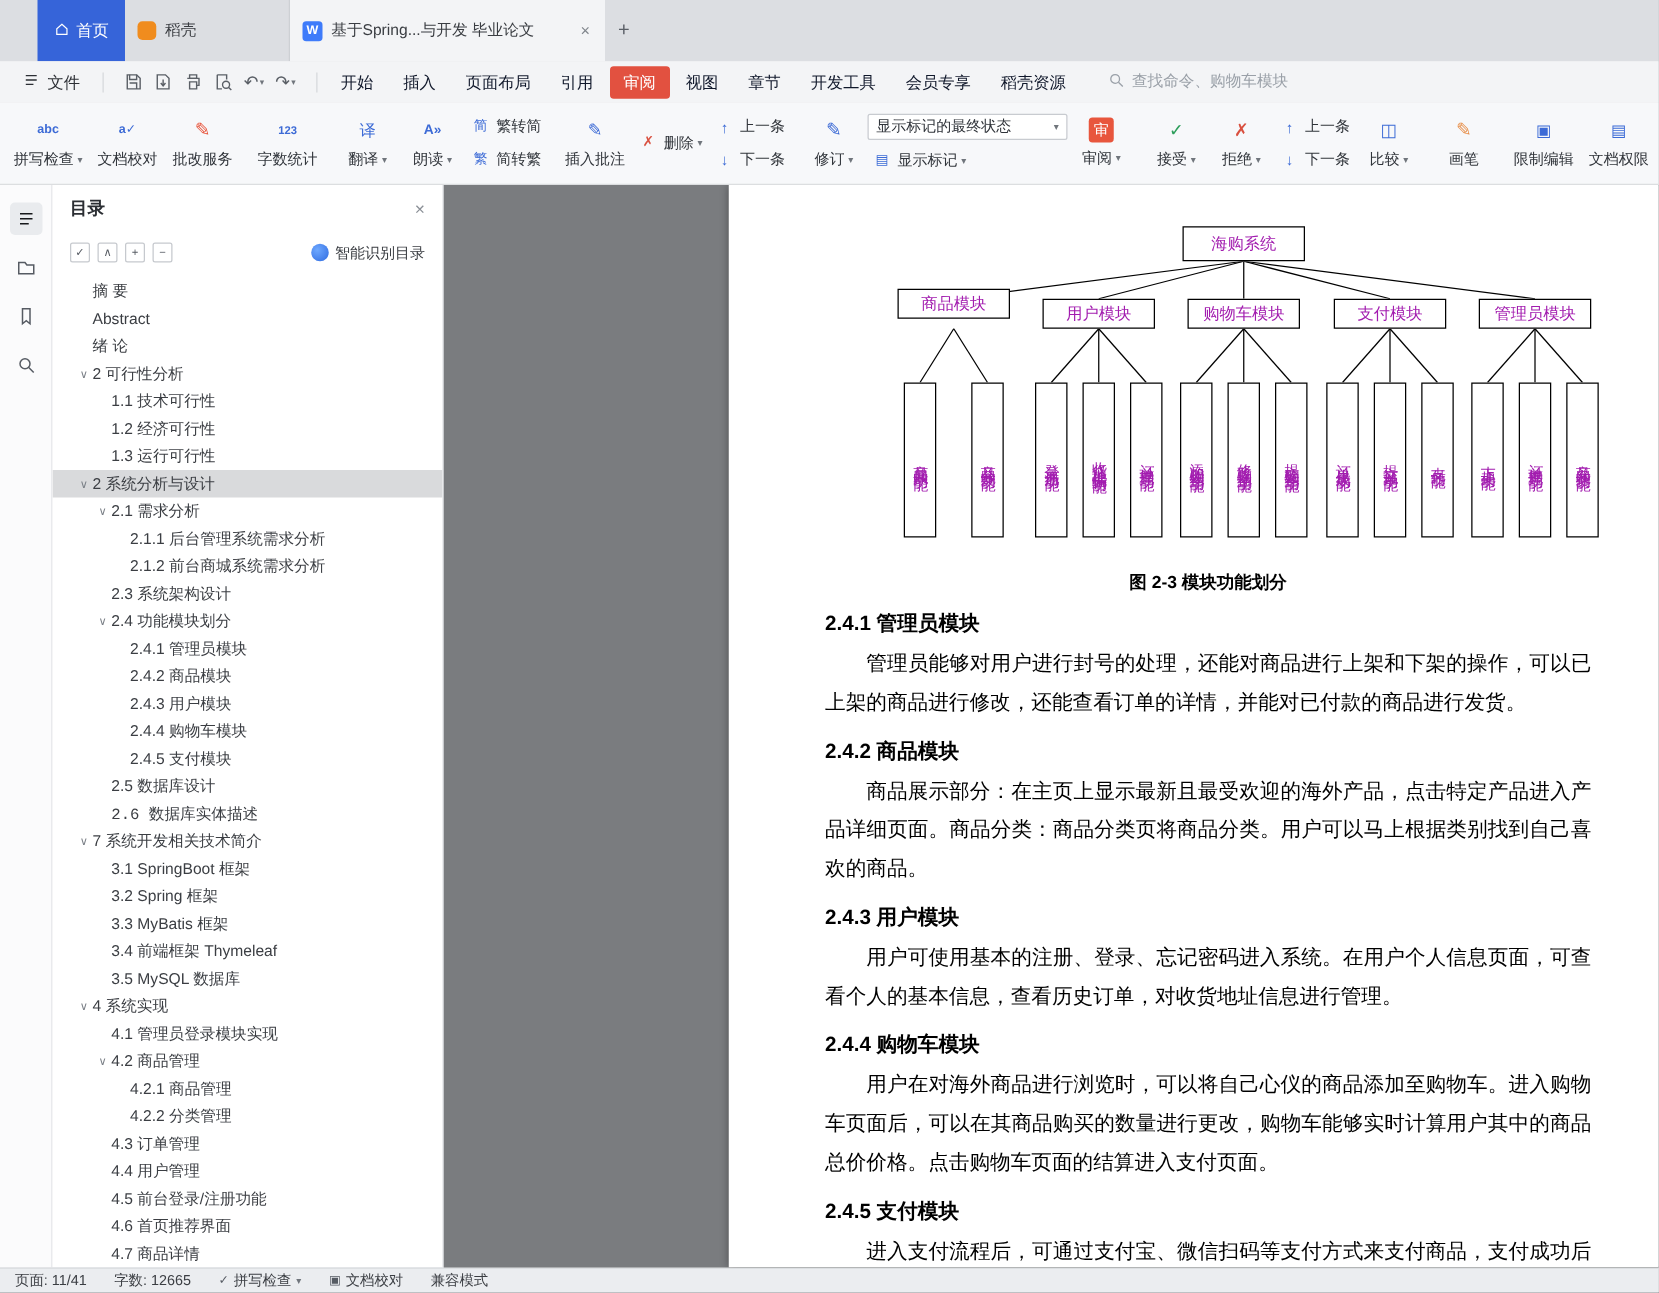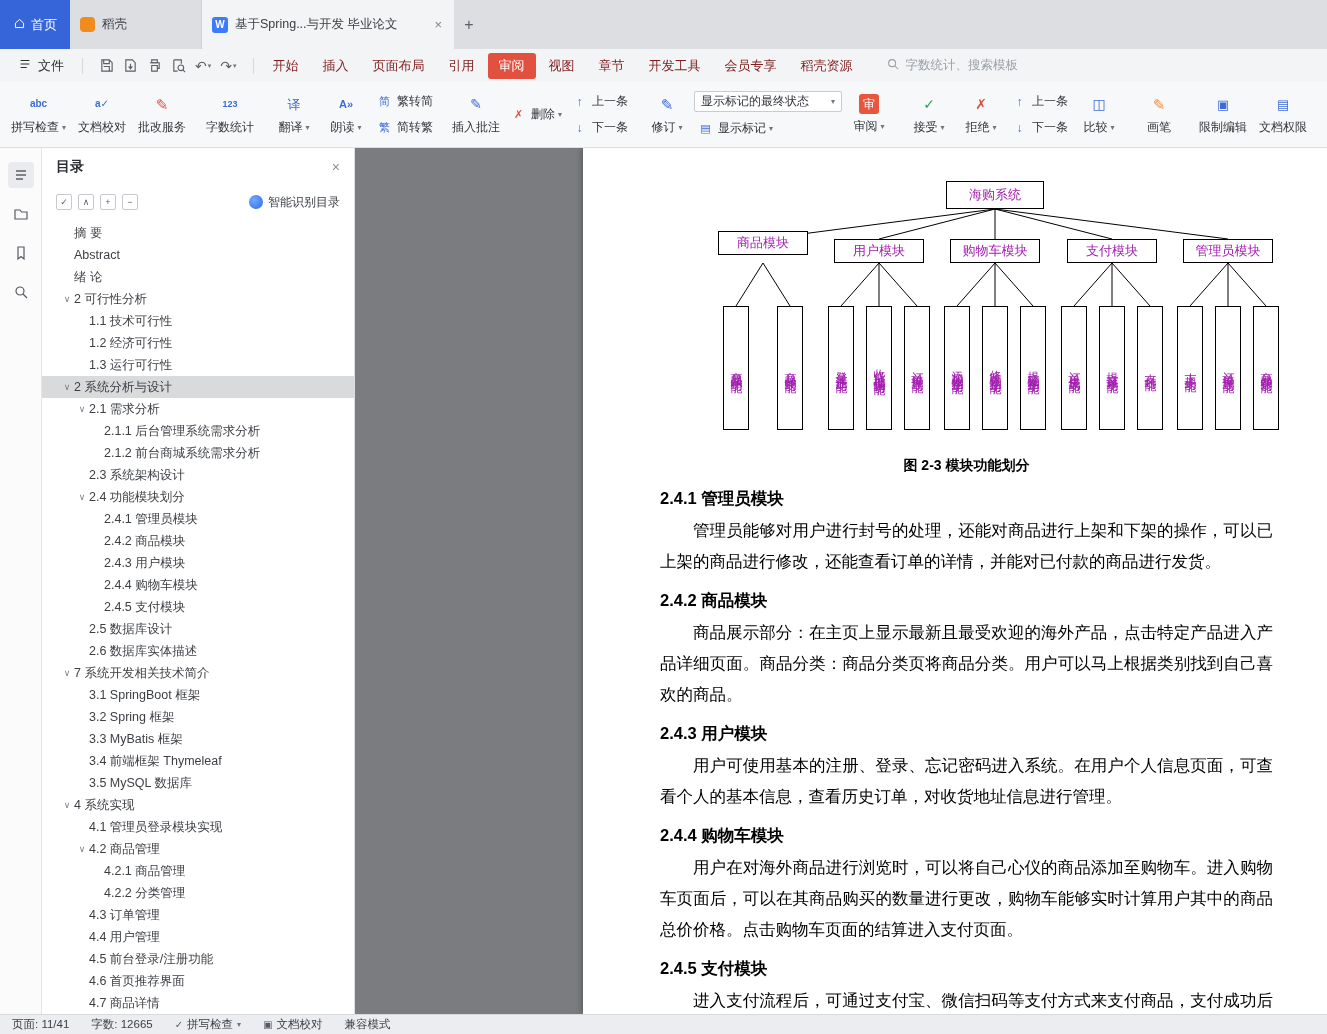--- a/index.html
+++ b/index.html
@@ -1,56 +1,56 @@
 <!DOCTYPE html>
 <html style="--accent: #3664d9; --review: #e25140;"><head>
 <meta charset="utf-8">
 <style>
   * { margin:0; padding:0; box-sizing:border-box; }
   html,body { width:1327px; height:1034px; overflow:hidden; }
   body { font-family:"Liberation Sans","DejaVu Sans",sans-serif; font-size:12px; color:#333; background:#e4e6e9; }
   .app { width:1327px; height:1034px; display:flex; flex-direction:column; overflow:hidden; }
 
   
-  .titlebar { height:49px; background:#dcdee2; display:flex; align-items:stretch; flex:0 0 auto; }
+  .titlebar { height:49px; background:#dcdee2; display:flex; align-items:stretch; flex:0 0 auto;padding-left:30px; }
   .home-btn { width:70px; background:var(--accent,#3664d9); color:#fff; display:flex; align-items:center; justify-content:center; gap:5px; font-size:13px; cursor:default; }
   .tab { display:flex; align-items:center; gap:7px; padding:0 10px; font-size:12.5px; color:#3a3d42; }
   .tab.docer { width:132px; border-right:1px solid #cdd0d4; }
   .docer-ico { width:15px; height:15px; border-radius:4px; background:#f08c1e; display:inline-block; }
   .tab.doc { width:252px; background:#f3f4f6; }
   .w-ico { width:16px; height:16px; border-radius:3px; background:#3e7bfa; color:#fff; font-size:10px; font-weight:bold; display:flex; align-items:center; justify-content:center; flex:0 0 16px;}
   .doc-title { flex:1; overflow:hidden; white-space:nowrap; text-overflow:ellipsis; }
   .tab-close { color:#81868d; font-size:13px; padding:0 2px; }
   .newtab { width:30px; display:flex; align-items:center; justify-content:center; color:#5a5f66; font-size:16px; }
 
   
   .menubar { height:33px; background:#f3f4f6; display:flex; align-items:center; padding:0 8px; flex:0 0 auto; }
   .file-btn { display:flex; align-items:center; gap:6px; font-size:13px; color:#2c2f35; padding:0 10px; }
   .qat { display:flex; align-items:center; gap:9px; color:#5a5f66; margin:0 8px; }
   .qat .qbtn { display:flex; align-items:center; }
   .qat .uarr { font-size:14px; }
   .mini-arrow { font-size:7px; color:#70757c; margin-left:1px; }
   .v-div { width:1px; height:16px; background:#d6d8db; margin:0 8px; }
   .menus { display:flex; align-items:center; gap:2px; }
-  .menu-tab { padding:4px 11px; font-size:13px; color:#7f1d1d; border-radius:3px; white-space:nowrap; }
+  .menu-tab { padding:4px 11px; font-size:13px; color:#0f172a; border-radius:3px; white-space:nowrap; }
   .menu-tab.active { background:var(--review,#e25140); color:#fff; }
   .search-box { margin-left:22px; display:flex; align-items:center; gap:6px; color:#9aa0a8; font-size:12.5px; white-space:nowrap; }
 
   
   .ribbon { height:66px; background:#f7f8fa; border-bottom:1px solid #dcdee0; display:flex; align-items:stretch; padding:3px 6px; flex:0 0 auto; overflow:hidden; }
   .rb-group { display:flex; align-items:center; gap:2px; }
   .rb-sep { width:1px; background:#dfe1e4; margin:8px 5px; }
   .rb-large { min-width:50px; display:flex; flex-direction:column; align-items:center; justify-content:center; gap:4px; padding:4px 5px; border-radius:3px; }
   .rb-ico { width:26px; height:22px; display:flex; align-items:center; justify-content:center; font-size:15px; line-height:1; }
   .rb-lbl { font-size:12px; color:#30343a; white-space:nowrap; display:flex; align-items:center; }
   .rb-arrow { font-size:8px; color:#70757c; margin-left:3px; }
   .rb-stack { display:flex; flex-direction:column; justify-content:center; gap:7px; }
   .rb-small { display:flex; align-items:center; gap:5px; font-size:12px; color:#30343a; padding:1px 4px; white-space:nowrap; }
   .rb-sico { width:15px; height:15px; display:flex; align-items:center; justify-content:center; font-size:12px; line-height:1; }
-  .rb-combo { width:148px; height:21px; border:1px solid #c8cbd0; background:#fff; border-radius:2px; display:flex; align-items:center; justify-content:space-between; padding:0 6px; font-size:12px; color:#30343a; white-space:nowrap; }
+  .rb-combo { width:160px; height:21px; border:1px solid #c8cbd0; background:#fff; border-radius:2px; display:flex; align-items:center; justify-content:space-between; padding:0 6px; font-size:12px; color:#30343a; white-space:nowrap; }
 
   
   .content { flex:1; display:flex; min-height:0; }
   .iconstrip { width:42px; background:#fbfbfc; border-right:1px solid #e3e5e8; display:flex; flex-direction:column; align-items:center; padding-top:14px; gap:13px; flex:0 0 42px; }
   .strip-btn { width:26px; height:26px; display:flex; align-items:center; justify-content:center; color:#565b63; border-radius:4px; }
   .strip-btn.active { color:#16181b; background:#e9ebee; }
 
   .toc { width:313px; background:#fff; border-right:1px solid #dcdee1; display:flex; flex-direction:column; flex:0 0 313px; }
   .toc-head { height:38px; display:flex; align-items:center; justify-content:space-between; padding:0 14px; }
   .toc-title { font-size:14px; font-weight:bold; color:#2b2e33; }
@@ -163,21 +163,21 @@
         <div class="menu-tab">章节</div>
         <div class="menu-tab">开发工具</div>
         <div class="menu-tab">会员专享</div>
         <div class="menu-tab">稻壳资源</div>
       </nav>
     <div class="search-box">
       <span class="qbtn" id="searchico"><svg width="14" height="14" viewBox="0 0 16 16" fill="none" stroke="currentColor" stroke-width="1.2">
             <circle cx="7" cy="7" r="4"></circle>
             <path d="M10 10l4 4"></path>
           </svg></span>
-      <span>字数统计、搜索模板</span>
+      <span>查找命令、购物车模块</span>
     </div>
   </div>
 
   <div class="ribbon">
       <div class="rb-group">
         <div class="rb-large">
           <span class="rb-ico" style="color: rgb(61, 107, 214); font-size: 10px; font-weight: bold;">abc</span>
           <span class="rb-lbl">
             <span>拼写检查</span>
             <span class="rb-arrow">▾</span>
@@ -475,21 +475,21 @@
             <span>2.4.4 购物车模块</span>
           </div>
           <div class="toc-item" style="padding-left: 48px;">
             <span class="chev"></span>
             <span>2.4.5 支付模块</span>
           </div>
           <div class="toc-item" style="padding-left: 33px;">
             <span class="chev"></span>
             <span>2.5 数据库设计</span>
           </div>
-          <div class="toc-item" style="padding-left: 33px;">
+          <div class="toc-item" style="padding-left: 33px; font-family: Liberation Mono, monospace;">
             <span class="chev"></span>
             <span>2.6 数据库实体描述</span>
           </div>
           <div class="toc-item" style="padding-left: 18px;">
             <span class="chev">∨</span>
             <span>7 系统开发相关技术简介</span>
           </div>
           <div class="toc-item" style="padding-left: 33px;">
             <span class="chev"></span>
             <span>3.1 SpringBoot 框架</span>

